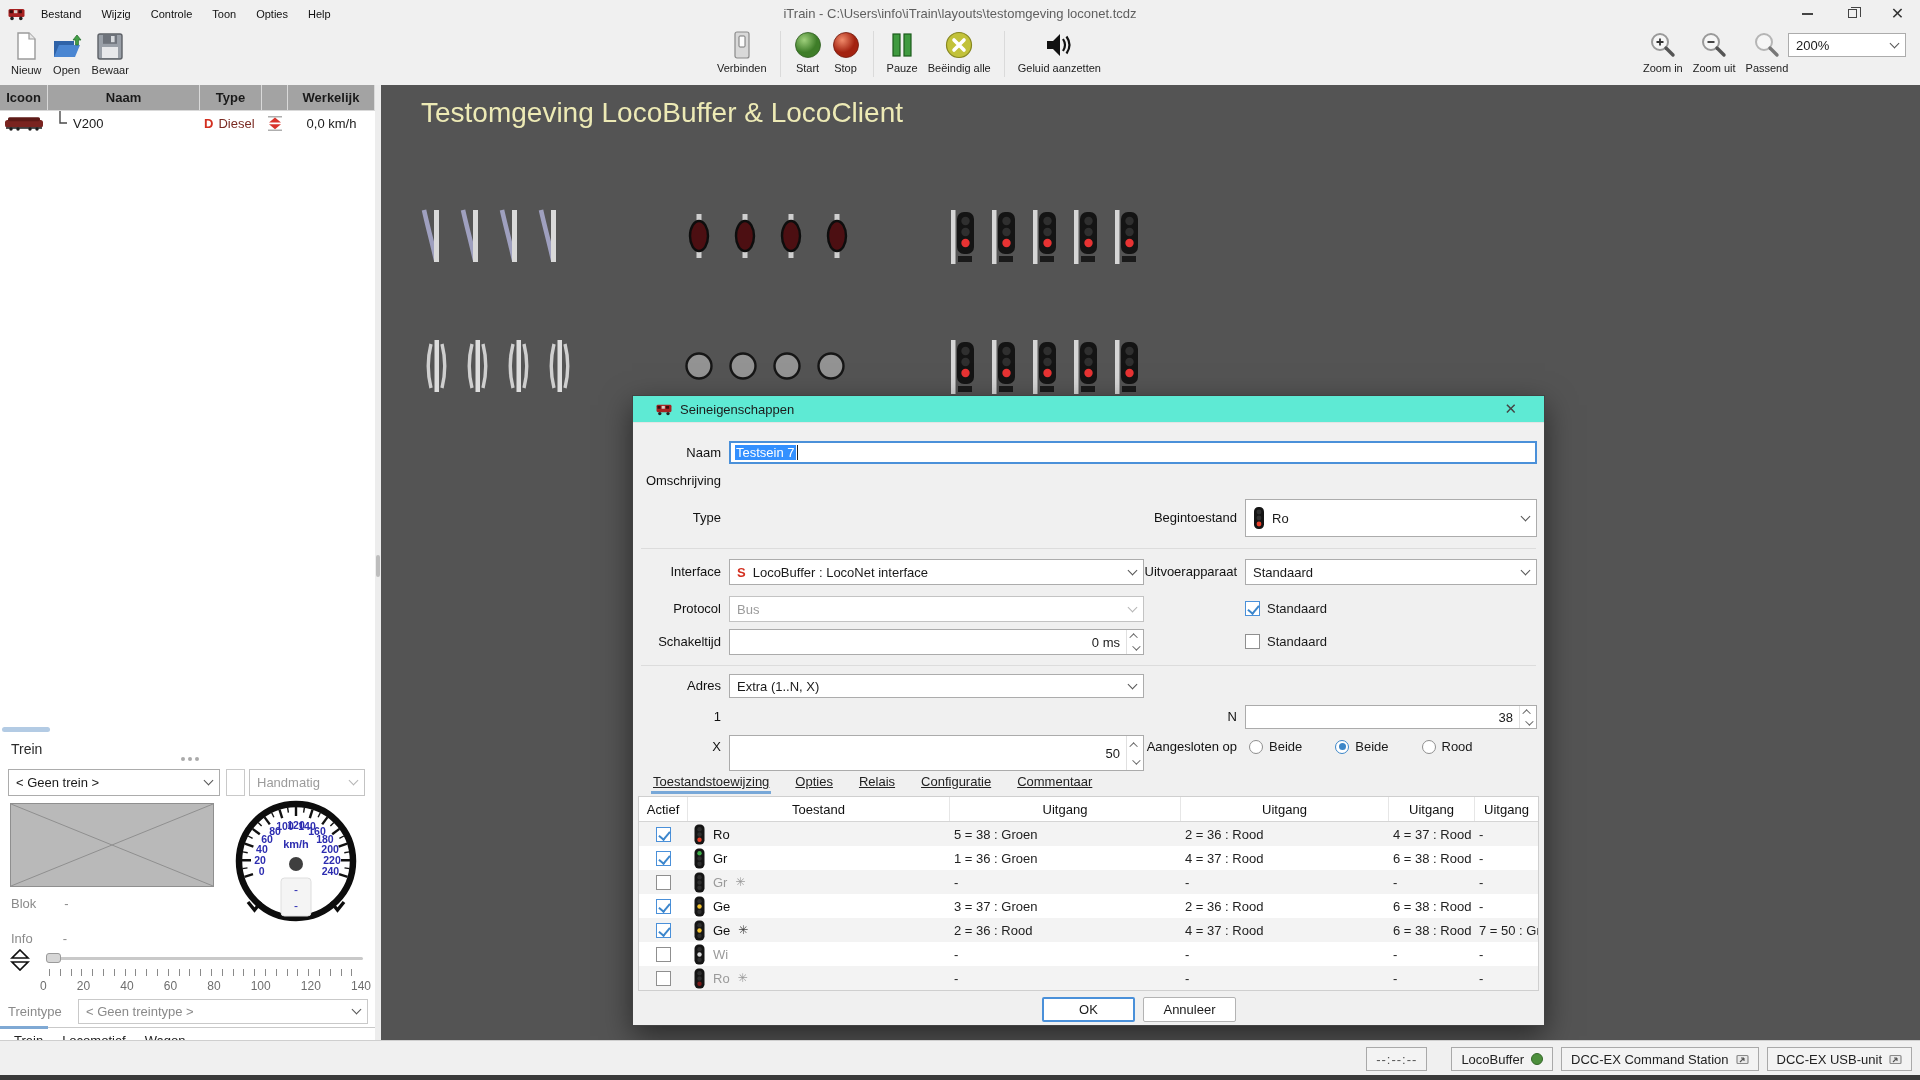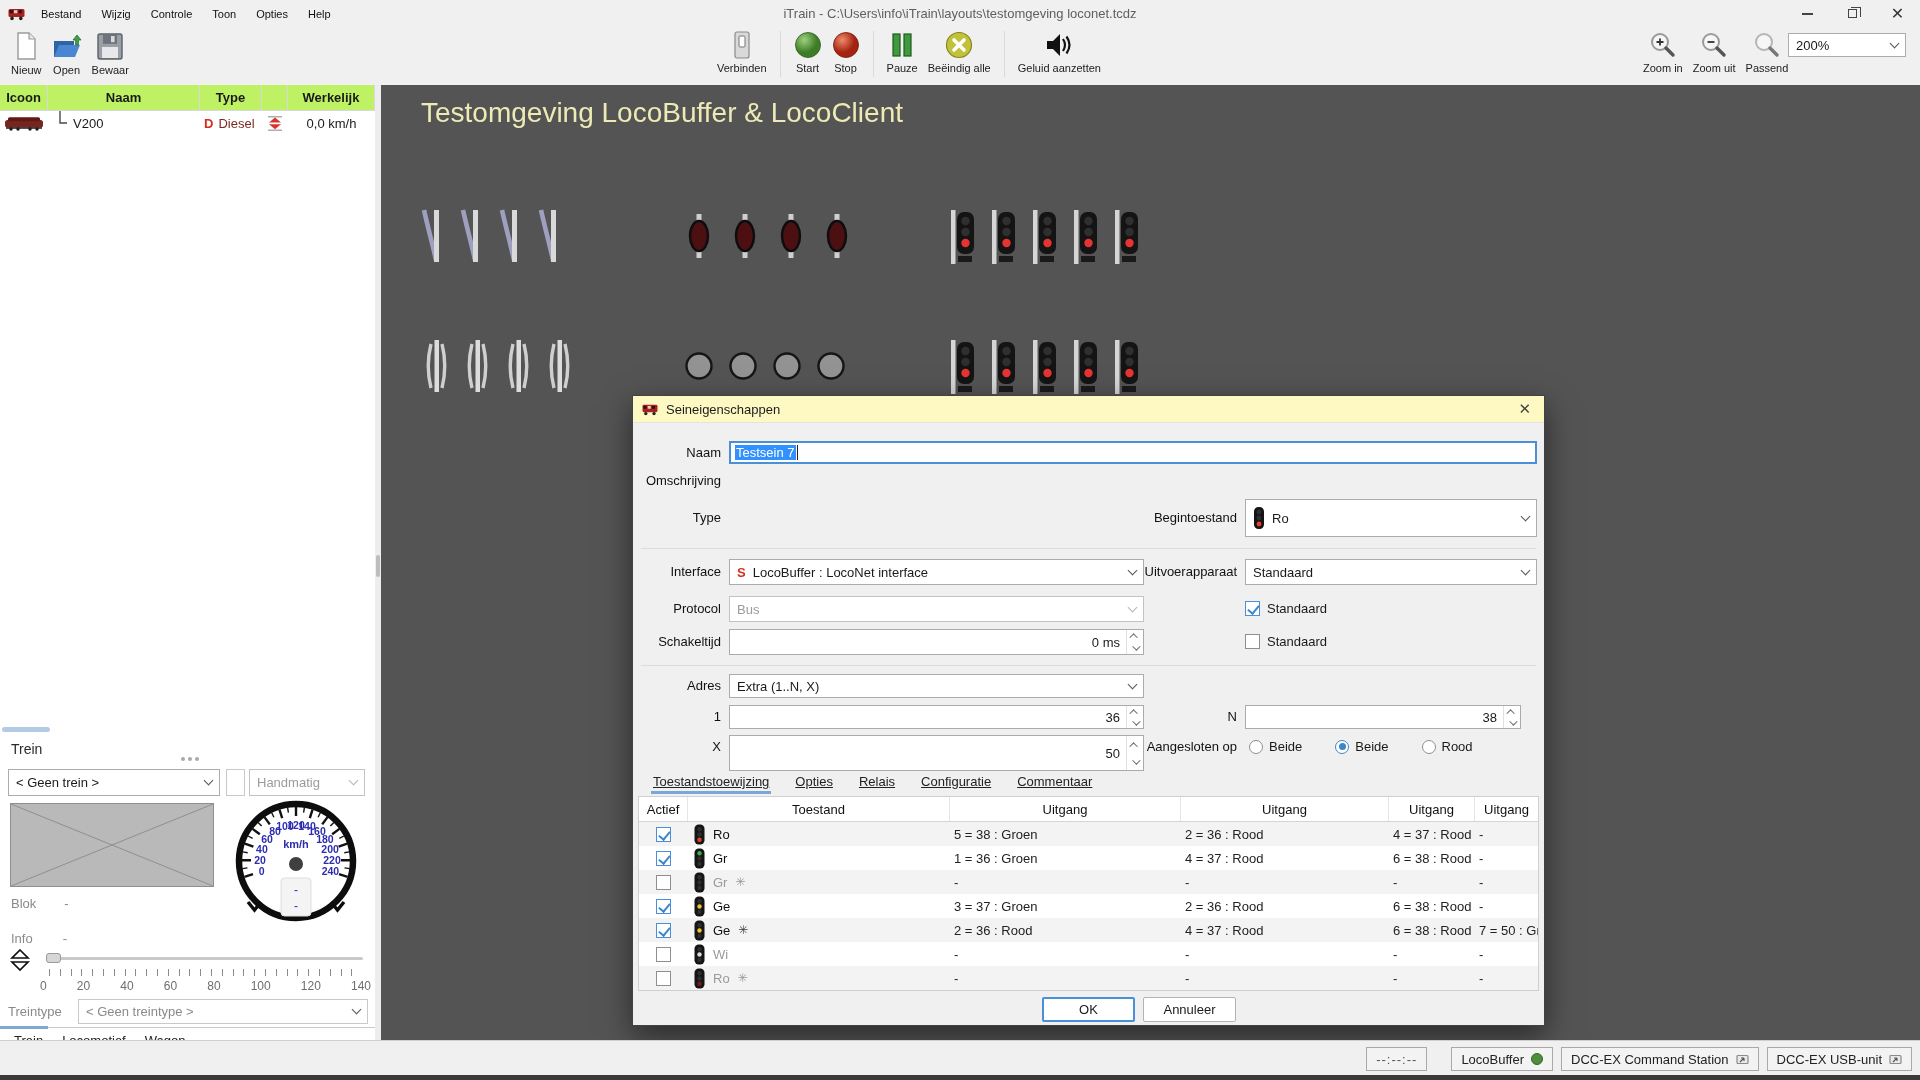--- a/index.html
+++ b/index.html
@@ -49,21 +49,21 @@
   .checkbox.checked::after { content:""; position:absolute; left:4px; top:1px; width:5px; height:9px;
        border-right:2px solid #3c86cc; border-bottom:2px solid #3c86cc; transform:rotate(40deg); }
   .radio { width:14px; height:14px; border:1px solid #8f8f8f; border-radius:50%; background:#fff; display:inline-block; position:relative; flex:none; }
   .radio.selected { border-color:#3b86c8; }
   .radio.selected::after { content:""; position:absolute; inset:2.5px; background:#3b86c8; border-radius:50%; }
 
   
   .left-panel { position:absolute; top:85px; left:0; width:375px; bottom:40px; background:#fff; }
   .v-splitter { position:absolute; top:85px; left:375px; width:6px; bottom:40px; background:#ededed; }
   .v-grip { position:absolute; top:470px; left:1px; width:4px; height:22px; background:#bdbdbd; border-radius:2px; }
-  .lt-head { display:grid; grid-template-columns:48px 152px 62px 26px 87px; height:26px; background:#bef264;
+  .lt-head { display:grid; grid-template-columns:48px 152px 62px 26px 87px; height:26px; background:#a3a3a3;
              border-bottom:1px solid #d9d9d9; font-weight:bold; }
   .lt-head .hc { display:flex; align-items:center; justify-content:center; border-right:1px solid #d9d9d9; font-size:13px; }
   .lt-row { display:grid; grid-template-columns:48px 152px 62px 26px 87px; height:24px; align-items:center; font-size:13px; }
   .lt-row .c { height:100%; display:flex; align-items:center; overflow:hidden; }
   .row-group { background:#d2d1cf; }
   .cell-dark { background:#7f7f7f; }
 
   
   .train-section { position:absolute; left:0; top:648px; width:375px; height:307px; background:#fff; }
   .hscroll-thumb { position:absolute; top:-6px; left:2px; width:48px; height:5px; background:#b3cbe4; border-radius:3px; }
@@ -94,21 +94,21 @@
   .bottom-edge { position:absolute; left:0; right:0; bottom:0; height:5px; background:#3a3a3a; }
   .status-items { position:absolute; right:8px; top:6px; display:flex; gap:8px; align-items:center; }
   .status-box { border:1px solid #a9a9a9; background:#f3f3f3; height:24px; display:flex; align-items:center; gap:7px;
                 padding:0 9px; font-size:13px; color:#222; }
   .clock-box { color:#555; letter-spacing:1px; margin-right:16px; }
   .green-dot { width:12px; height:12px; border-radius:50%; background:#4d8f3d; border:1px solid #35682a; }
 
   
   .dialog { position:absolute; left:632px; top:395px; width:913px; height:631px; background:#f0f0f0;
             border:1px solid #424242; box-shadow:0 10px 28px rgba(0,0,0,.5); }
-  .dlg-title { height:27px; background:#fef9c3; border-bottom:1px solid #e4e4e4; display:flex; align-items:center; gap:8px; padding:0 9px; }
+  .dlg-title { height:27px; background:#5eead4; border-bottom:1px solid #e4e4e4; display:flex; align-items:center; gap:8px; padding:0 23px; }
   .dlg-title .t { font-size:13px; color:#1c1c1c; }
   .dlg-close { margin-left:auto; font-size:15px; color:#444; padding:0 4px; }
   .drow { position:absolute; left:0; right:7px; }
   .dlabel { position:absolute; text-align:right; color:#111; font-size:13px; }
   .dsep { position:absolute; left:8px; right:8px; height:1px; background:#dcdcdc; }
   .dtabs { position:absolute; top:372px; left:0; right:7px; height:27px; display:flex; gap:22px; padding-left:18px; align-items:center; }
   .dtab { font-size:13px; color:#222; padding:5px 2px;text-decoration:underline; }
   .dtab.active { box-shadow:inset 0 -3px 0 #78a8d8; }
   .dtable { position:absolute; top:400px; left:5px; right:5px; border:1px solid #cfcfcf; background:#fff; }
   .dt-head { display:grid; grid-template-columns:49px 262px 231px 208px 86px 1fr; height:25px; background:#fff; border-bottom:1px solid #d5d5d5; }
@@ -712,33 +712,22 @@
     <div class="drow" style="top:278px; height:25px;">
       <span class="dlabel" style="left:0; width:88px; line-height:24px;">Adres</span>
       <div class="combo" style="position:absolute; left:96px; width:415px; height:24px;">
         <span>Extra (1..N, X)</span>
         <span class="chev"></span>
       </div>
     </div>
 
     <div class="drow" style="top:309px; height:25px;">
       <span class="dlabel" style="left:0; width:88px; line-height:24px;">1</span>
-      <div class="spin" style="position:absolute; left:96px; width:415px; height:24px;">
-        <span class="spin-val">36</span>
-        <span class="spin-btns">
-            <span class="sb">
-              <i class="chev-up"></i>
-            </span>
-            <span class="sb">
-              <i class="chev-dn"></i>
-            </span>
-          </span>
-      </div>
       <span class="dlabel" style="left:540px; width:64px; line-height:24px;">N</span>
-      <div class="spin" style="position:absolute; left:612px; right:16px; height:24px;">
+      <div class="spin" style="position:absolute; left:612px; right:0; height:24px;">
         <span class="spin-val">38</span>
         <span class="spin-btns">
             <span class="sb">
               <i class="chev-up"></i>
             </span>
             <span class="sb">
               <i class="chev-dn"></i>
             </span>
           </span>
       </div>

